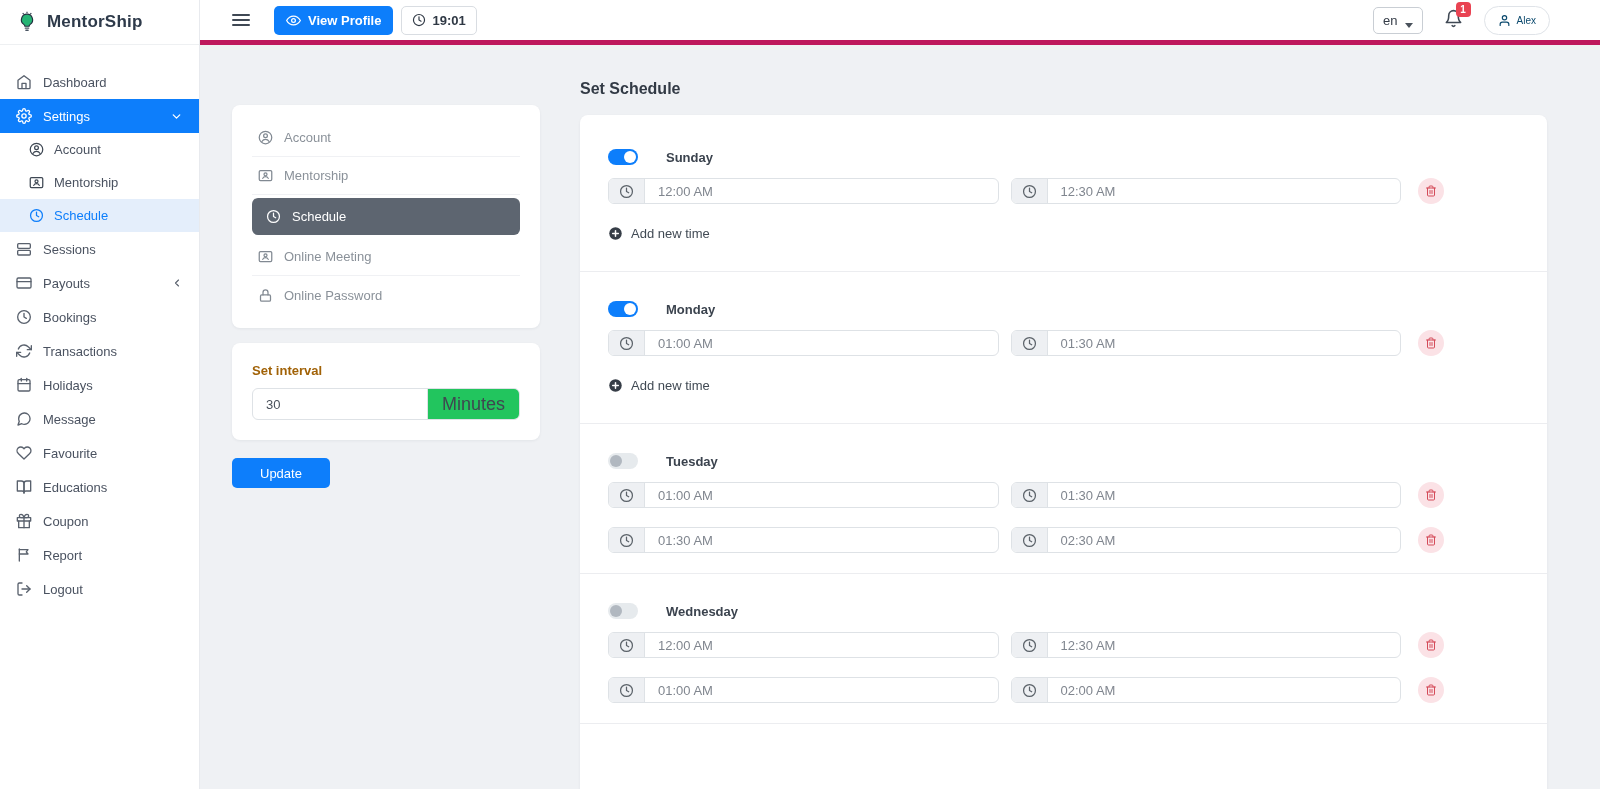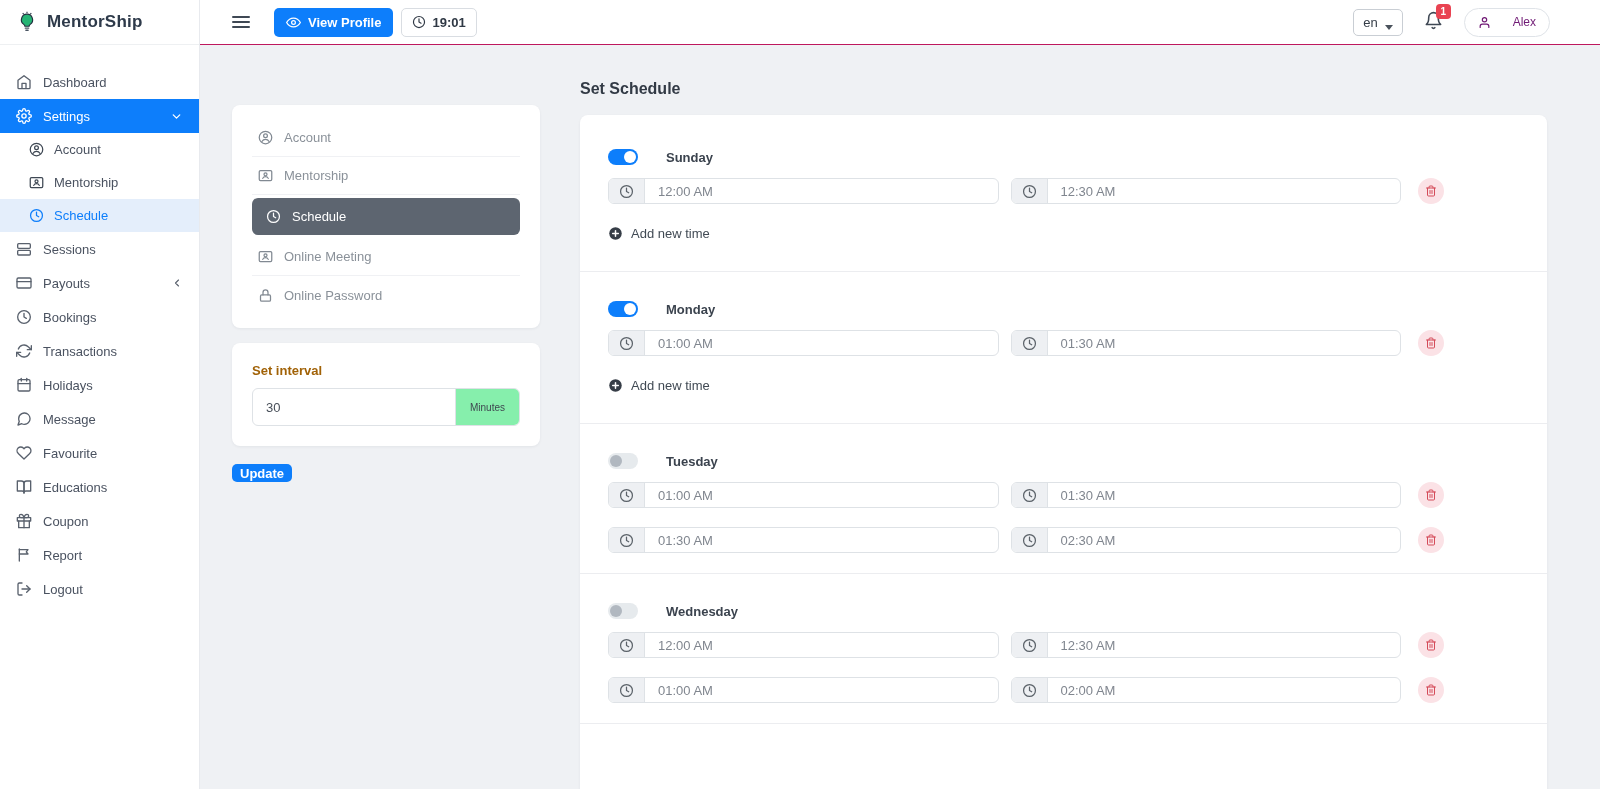--- a/index.html
+++ b/index.html
@@ -34,21 +34,21 @@
     height:33px; display:flex; align-items:center; gap:10px;
     padding:0 16px 0 29px; color:#4a5260; cursor:pointer; font-size:13px;
   }
   .sub-item .ico { color:#3f4854; }
   .sub-item.active-light { background:#e4eefb; color:#0d7efb; }
   .sub-item.active-light .ico { color:#0d7efb; }
 
   
   .topbar {
     position:fixed; left:200px; top:0; right:0; height:45px;
-    background:#ffffff; border-bottom:1px solid #be185d;
+    background:#ffffff; border-bottom:5px solid #be185d;
     display:flex; align-items:center; padding:0 50px 0 32px; z-index:10;
   }
   .burger { width:18px; cursor:pointer; }
   .burger span { display:block; height:2px; background:#3f4854; margin:3px 0; border-radius:1px; }
   .btn-primary {
     display:inline-flex; align-items:center; gap:7px; height:29px;
     background:#0d7efb; color:#fff; border:none; border-radius:5px;
     padding:0 12px; font-size:13px; font-weight:bold; cursor:pointer;
     font-family:inherit;
   }
@@ -68,23 +68,23 @@
   .caret-down { width:0; height:0; border-left:4px solid transparent;
     border-right:4px solid transparent; border-top:5px solid #4a525c; }
   .bell-wrap { position:relative; cursor:pointer; color:#3f4854; }
   .badge {
     position:absolute; top:-7px; right:-8px; min-width:15px; height:15px;
     background:#e94352; color:#fff; font-size:10px; font-weight:bold;
     border-radius:4px; display:flex; align-items:center; justify-content:center;
     padding:0 3px;
   }
   .user-pill {
-    display:inline-flex; align-items:center; gap:22px; height:29px;
+    display:inline-flex; align-items:center; gap:6px; height:29px;
     border:1px solid #dfe3e8; border-radius:15px; padding:0 13px;
-    color:#701a75; font-size:12px; background:#fff; cursor:pointer;
+    color:#0c4a6e; font-size:10px; background:#fff; cursor:pointer;
     font-family:inherit;
   }
 
   
   .content {
     position:absolute; left:200px; top:45px; right:0;
     display:flex; gap:40px; padding:35px 53px 0 32px;
   }
   .col-left { width:308px; flex:0 0 auto; margin-top:25px; }
   .col-right { flex:1; min-width:0; }
@@ -104,32 +104,32 @@
   .snav-item.active-dark {
     background:#5d6570; color:#ffffff; border-radius:6px; margin:3px 0;
     padding:0 14px; height:37px;
   }
   .snav-item.active-dark .ico { color:#ffffff; }
 
   
   .interval-card { margin-top:15px; padding:20px; }
   .field-label { font-weight:bold; color:#a16207; margin-bottom:10px; font-size:13px; }
   .input-group {
-    display:flex; height:38px; border:1px solid #dee2e6; border-radius:6px;
+    display:flex; height:32px; border:1px solid #dee2e6; border-radius:6px;
     overflow:hidden; background:#fff;
   }
   .input-group input {
     flex:1; min-width:0; border:none; outline:none; padding:0 13px;
     font-size:13px; color:#49505a; font-family:inherit; background:transparent;
   }
   .addon-right {
-    background:#86efac; border-left:1px solid #dee2e6; display:flex;
-    align-items:center; padding:0 14px; color:#3f4750; font-size:10px;
-  }
-  .update-btn { margin-top:18px; height:18px; padding:0 8px; font-weight:bold; }
+    background:#22c55e; border-left:1px solid #dee2e6; display:flex;
+    align-items:center; padding:0 14px; color:#3f4750; font-size:18px;
+  }
+  .update-btn { margin-top:18px; height:30px; padding:0 28px; font-weight:normal; }
 
   
   .page-title { font-size:16px; font-weight:bold; color:#323a45; margin-bottom:17px; }
   .sched-card { min-height:700px; }
   .day-section { padding:29px 28px 27px; border-bottom:1px solid #ecedf0; }
   .day-section.first { padding-top:34px; }
   .day-section.two-rows { padding-bottom:20px; }
   .toggle-row { display:flex; align-items:center; gap:28px; margin-bottom:13px; }
   .day-label { font-weight:bold; color:#3b434e; font-size:13px; }
   .switch { width:30px; height:16px; border-radius:8px; position:relative; cursor:pointer; flex:0 0 auto; }

